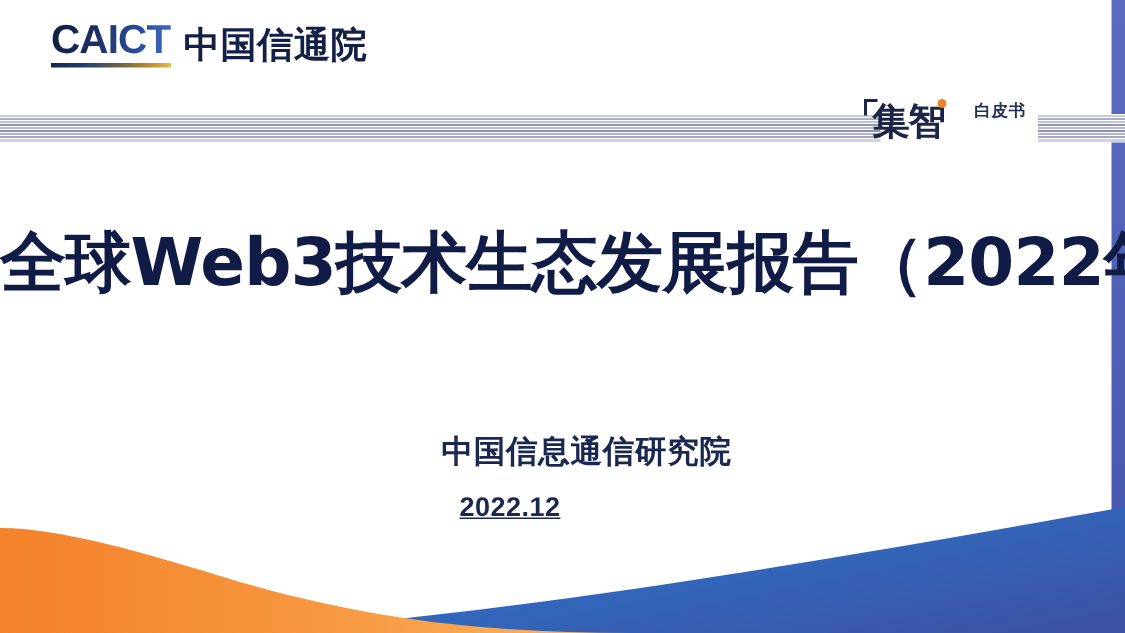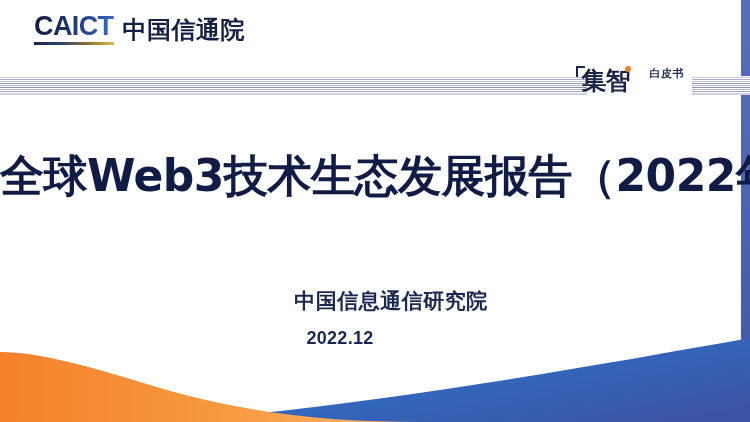--- a/index.html
+++ b/index.html
@@ -201,20 +201,21 @@
     left: 0;
     width: 680px;
     text-align: center;
     z-index: 5;
     font-family: "Liberation Sans", "DejaVu Sans", sans-serif;
     font-weight: 700;
     font-size: 18px;
     line-height: 1.2;
     letter-spacing: 0.3px;
     color: #1a2750;
+    text-decoration: underline;
   }
 </style>
 </head>
 <body>
 
 <div id="slide">
 
   <div class="bg-art">
     <svg viewBox="0 0 750 422" xmlns="http://www.w3.org/2000/svg" preserveAspectRatio="none">
       <defs>

